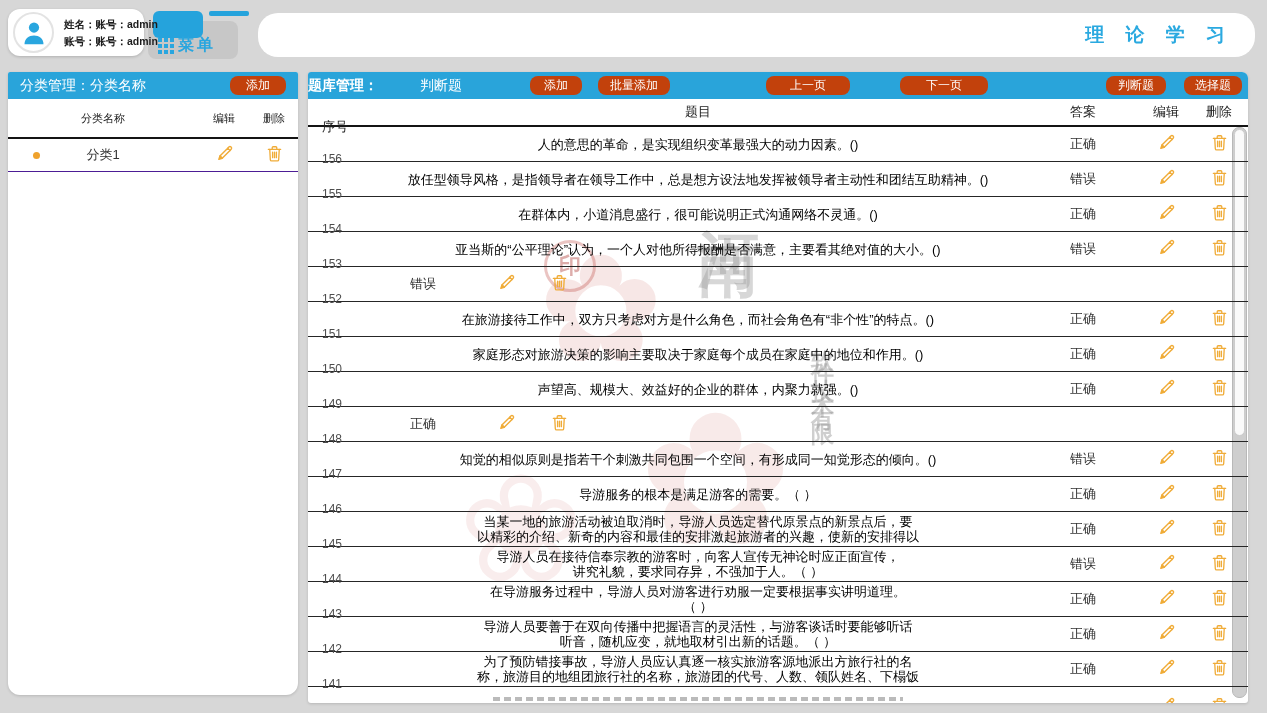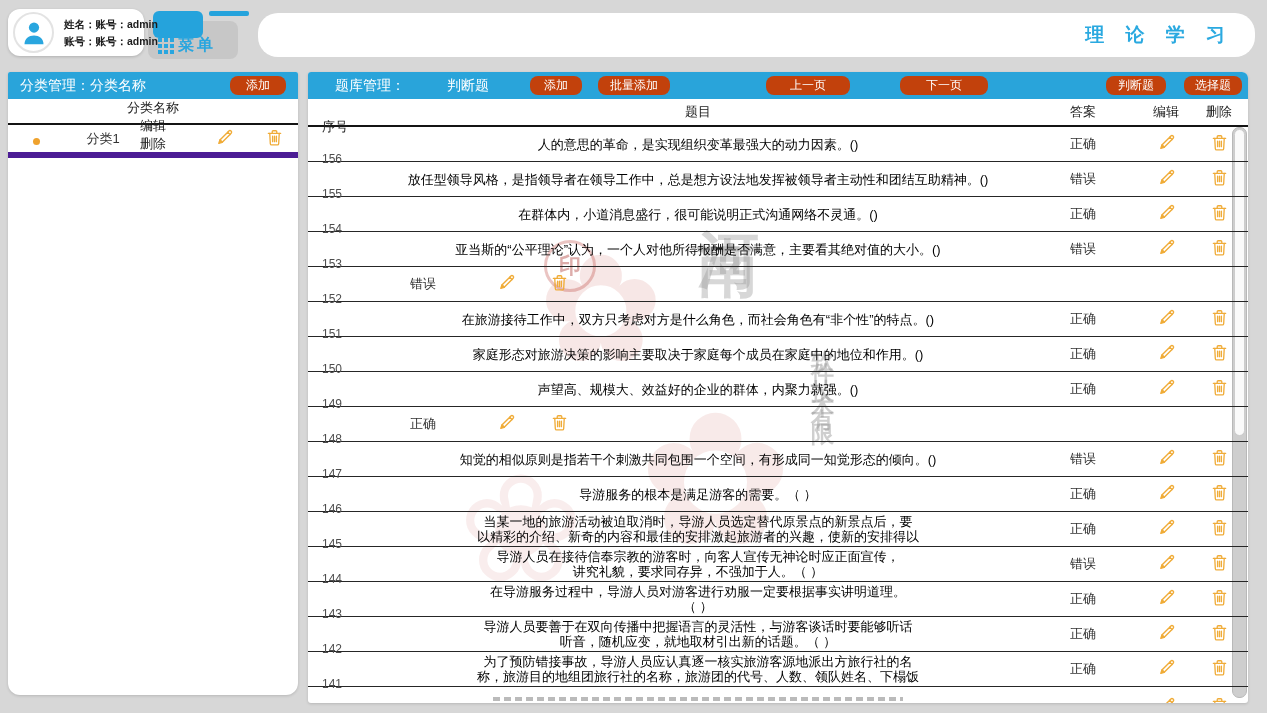--- a/index.html
+++ b/index.html
@@ -23,31 +23,31 @@
     display:flex; align-items:center; justify-content:flex-end; padding-right:22px; }
   .page-title { color:#2aa9e0; font-size:19px; font-weight:600; letter-spacing:8px; }
 
   
   .panel-header { height:27px; background:#29a4da; position:relative; display:flex; align-items:center; color:#fff; font-size:14px; }
   .btn { position:absolute; top:4px; height:19px; background:#c2410c; color:#fff; font-size:12px;
     display:flex; align-items:center; justify-content:center; border-radius:8px; cursor:pointer; white-space:nowrap; }
 
   .left-panel { position:absolute; left:8px; top:72px; width:290px; height:623px; background:#fff;
     border-radius:2px 2px 12px 12px; box-shadow:0 1px 3px rgba(0,0,0,.15); overflow:hidden; }
-  .lp-cols { height:26px; display:flex; align-items:center; border-bottom:2px solid #141414; font-size:13px; color:#222;flex-direction:column; }
+  .lp-cols { height:40px; display:flex; align-items:center; border-bottom:2px solid #141414; font-size:11px; color:#222; }
   .lp-name { width:190px; text-align:center; }
   .lp-edit { width:52px; text-align:center; }
   .lp-del  { width:48px; text-align:center; }
-  .lp-row { height:33px; display:flex; align-items:center; border-bottom:6px solid #4c1d95; position:relative; font-size:13px; color:#333; }
+  .lp-row { height:33px; display:flex; align-items:center; border-bottom:1px solid #4c1d95; position:relative; font-size:13px; color:#333; }
   .dot { position:absolute; left:25px; top:13px; width:7px; height:7px; border-radius:50%; background:#efa22d; }
   .icon-btn { display:inline-flex; align-items:center; justify-content:center; cursor:pointer; }
 
   .right-panel { position:absolute; left:308px; top:72px; width:940px; height:631px; background:#fff;
     border-radius:3px 6px 3px 3px; box-shadow:0 1px 3px rgba(0,0,0,.15); overflow:hidden; }
-  .rp-header .rp-title { margin-left:27px; }
+  .rp-header .rp-title { margin-left:0;font-weight:bold; }
   .rp-header .rp-subtitle { margin-left:42px; }
 
   .q-cols { height:28px; display:flex; align-items:center; border-bottom:2px solid #141414;
     font-size:13px; color:#222; position:relative; z-index:2; }
   .c-no { width:60px; padding-left:14px;margin-top:29px; }
   .c-title { width:660px; text-align:center; }
   .c-ans { width:110px; text-align:center; }
   .c-edit { width:56px; text-align:center; }
   .c-del { width:50px; text-align:center; }
 

